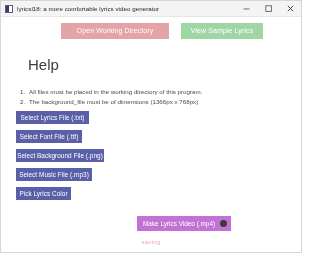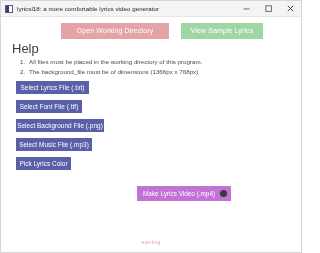--- a/index.html
+++ b/index.html
@@ -111,24 +111,24 @@
     background: #9ed6a4;
     margin-left: 12px;
   }
 
   
   #help-section {
     padding-left: 11px;
     padding-top: 3px;
   }
   #help-heading {
-    font-size: 13px;
+    font-size: 15px;
     color: #3c3c3c;
     font-weight: 400;
-    margin: 0;
+    margin: 16px;
     line-height: 13px;
   }
   #help-list {
     margin: 2px 0 0 0;
     padding-left: 17px;
     list-style: none;
   }
   #help-list li {
     font-size: 6.2px;
     color: #4a4a4a;

